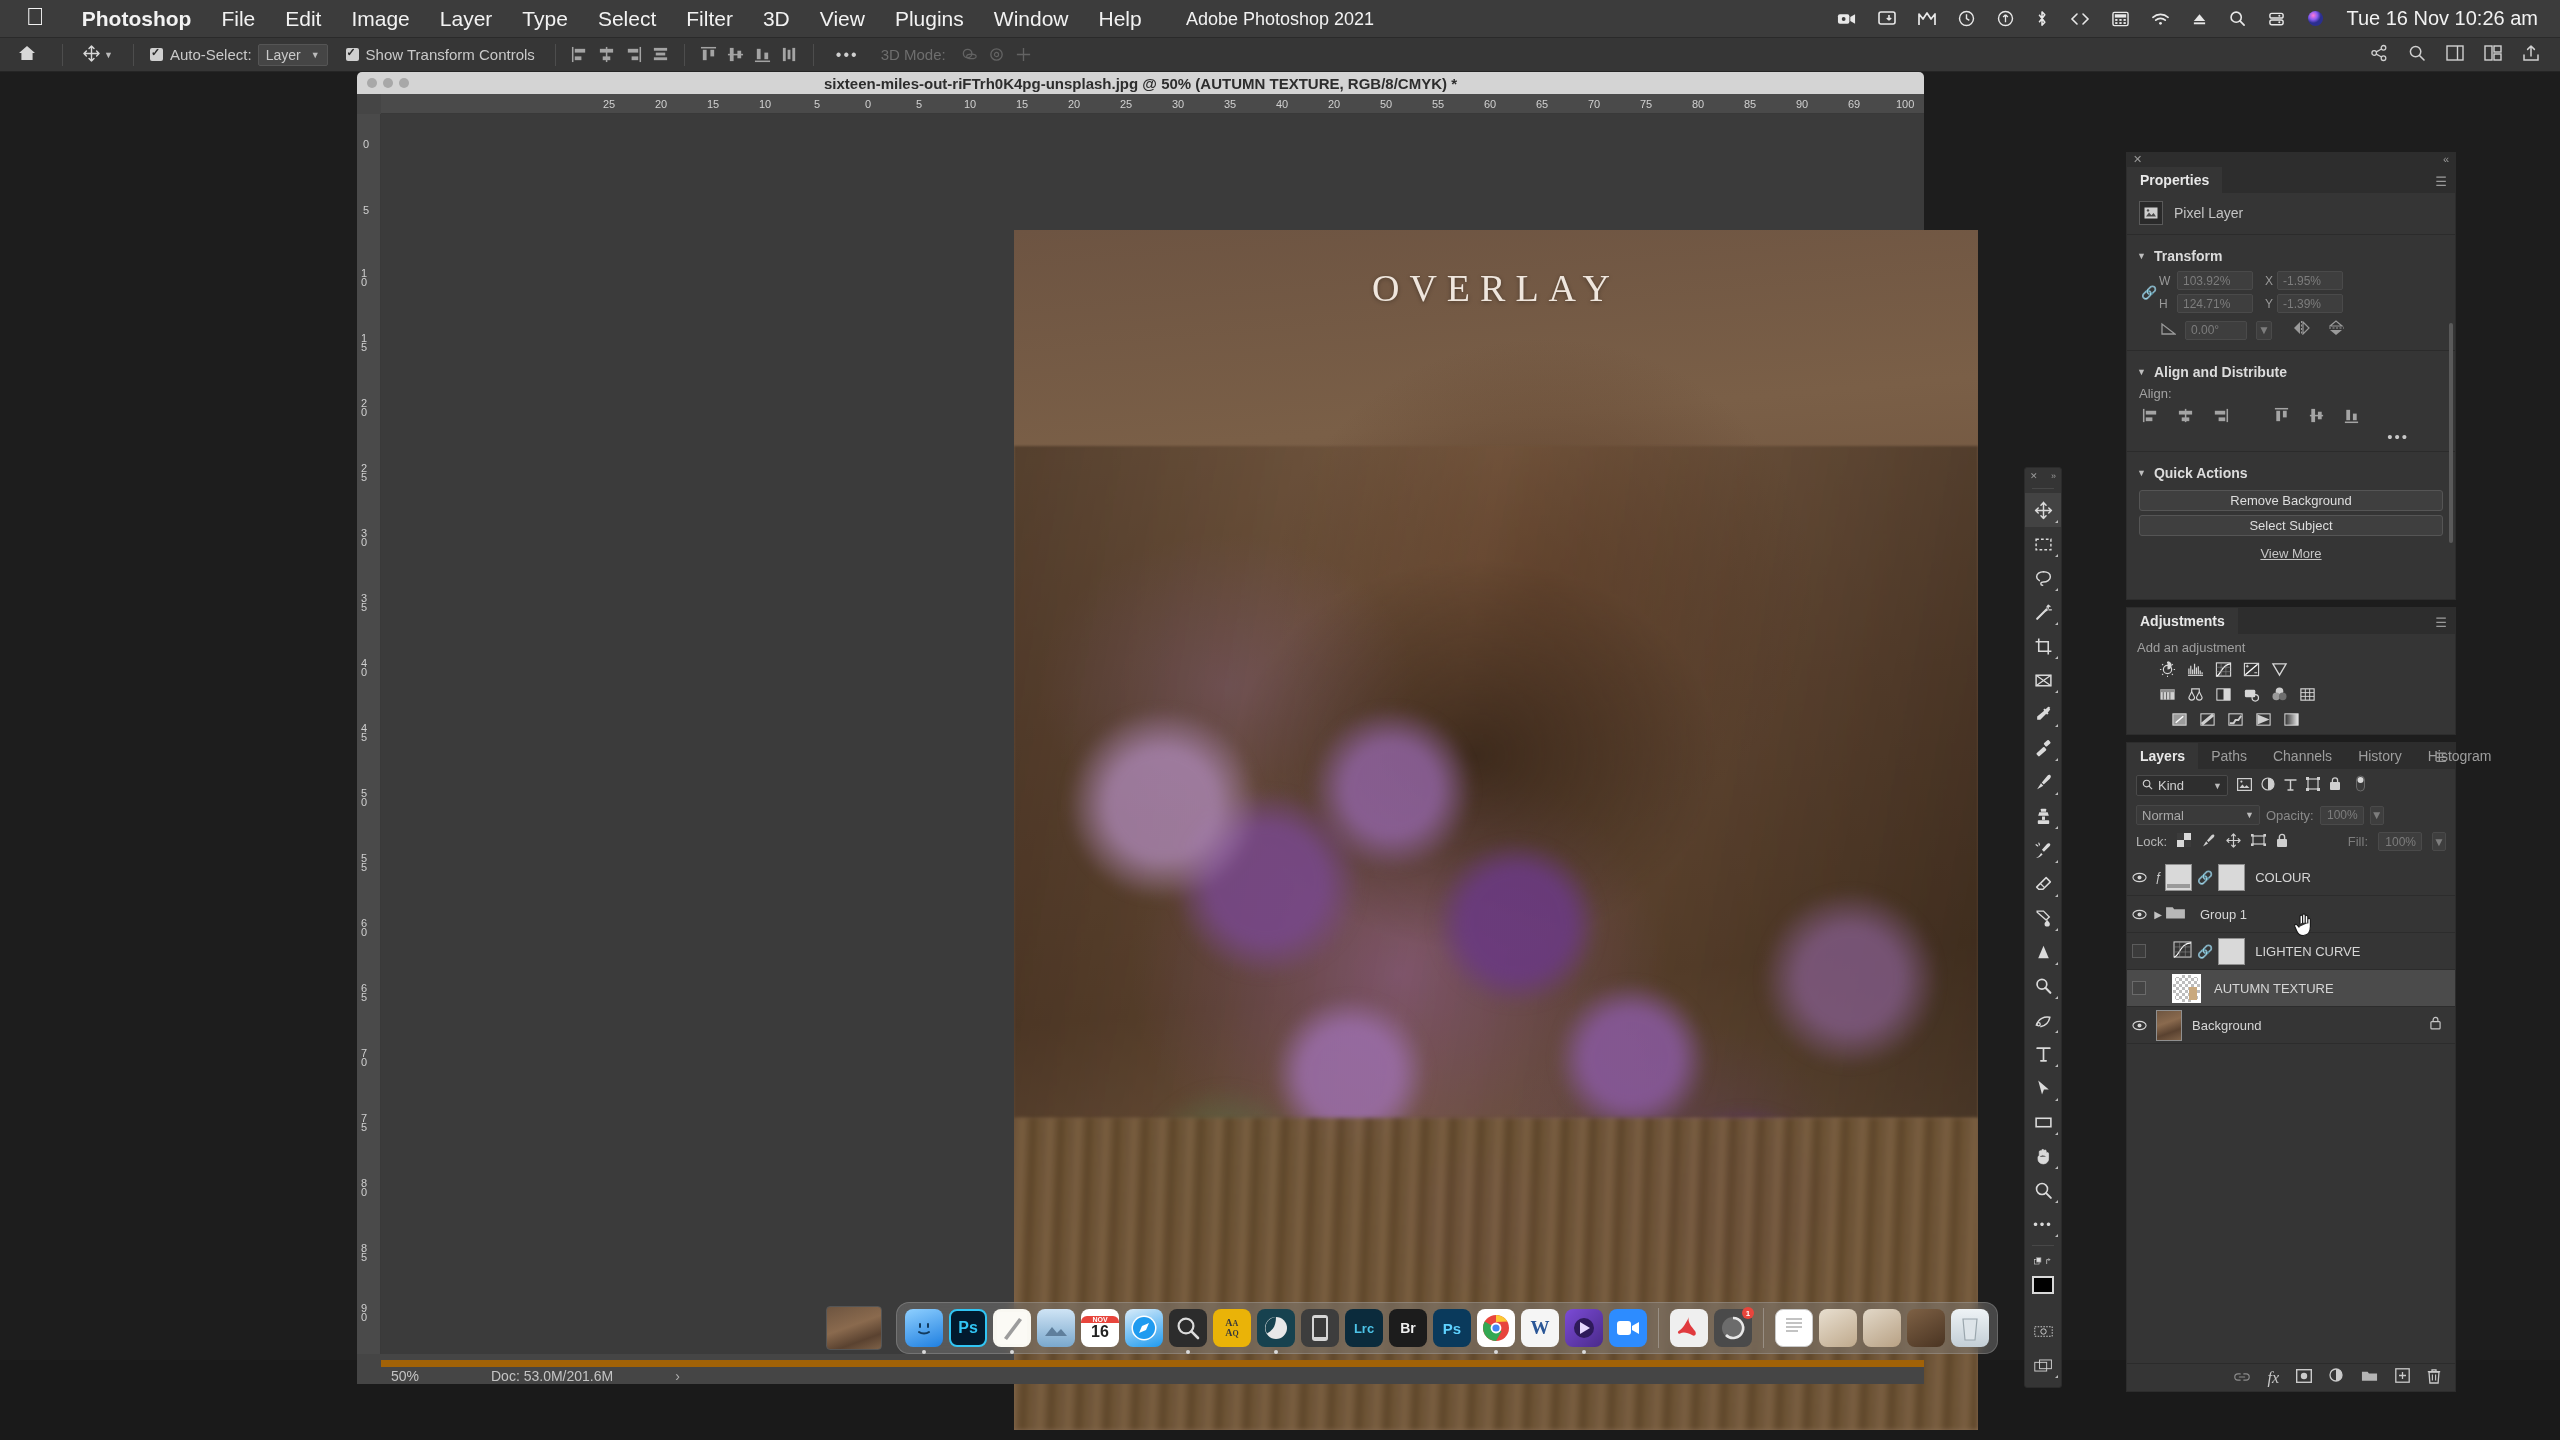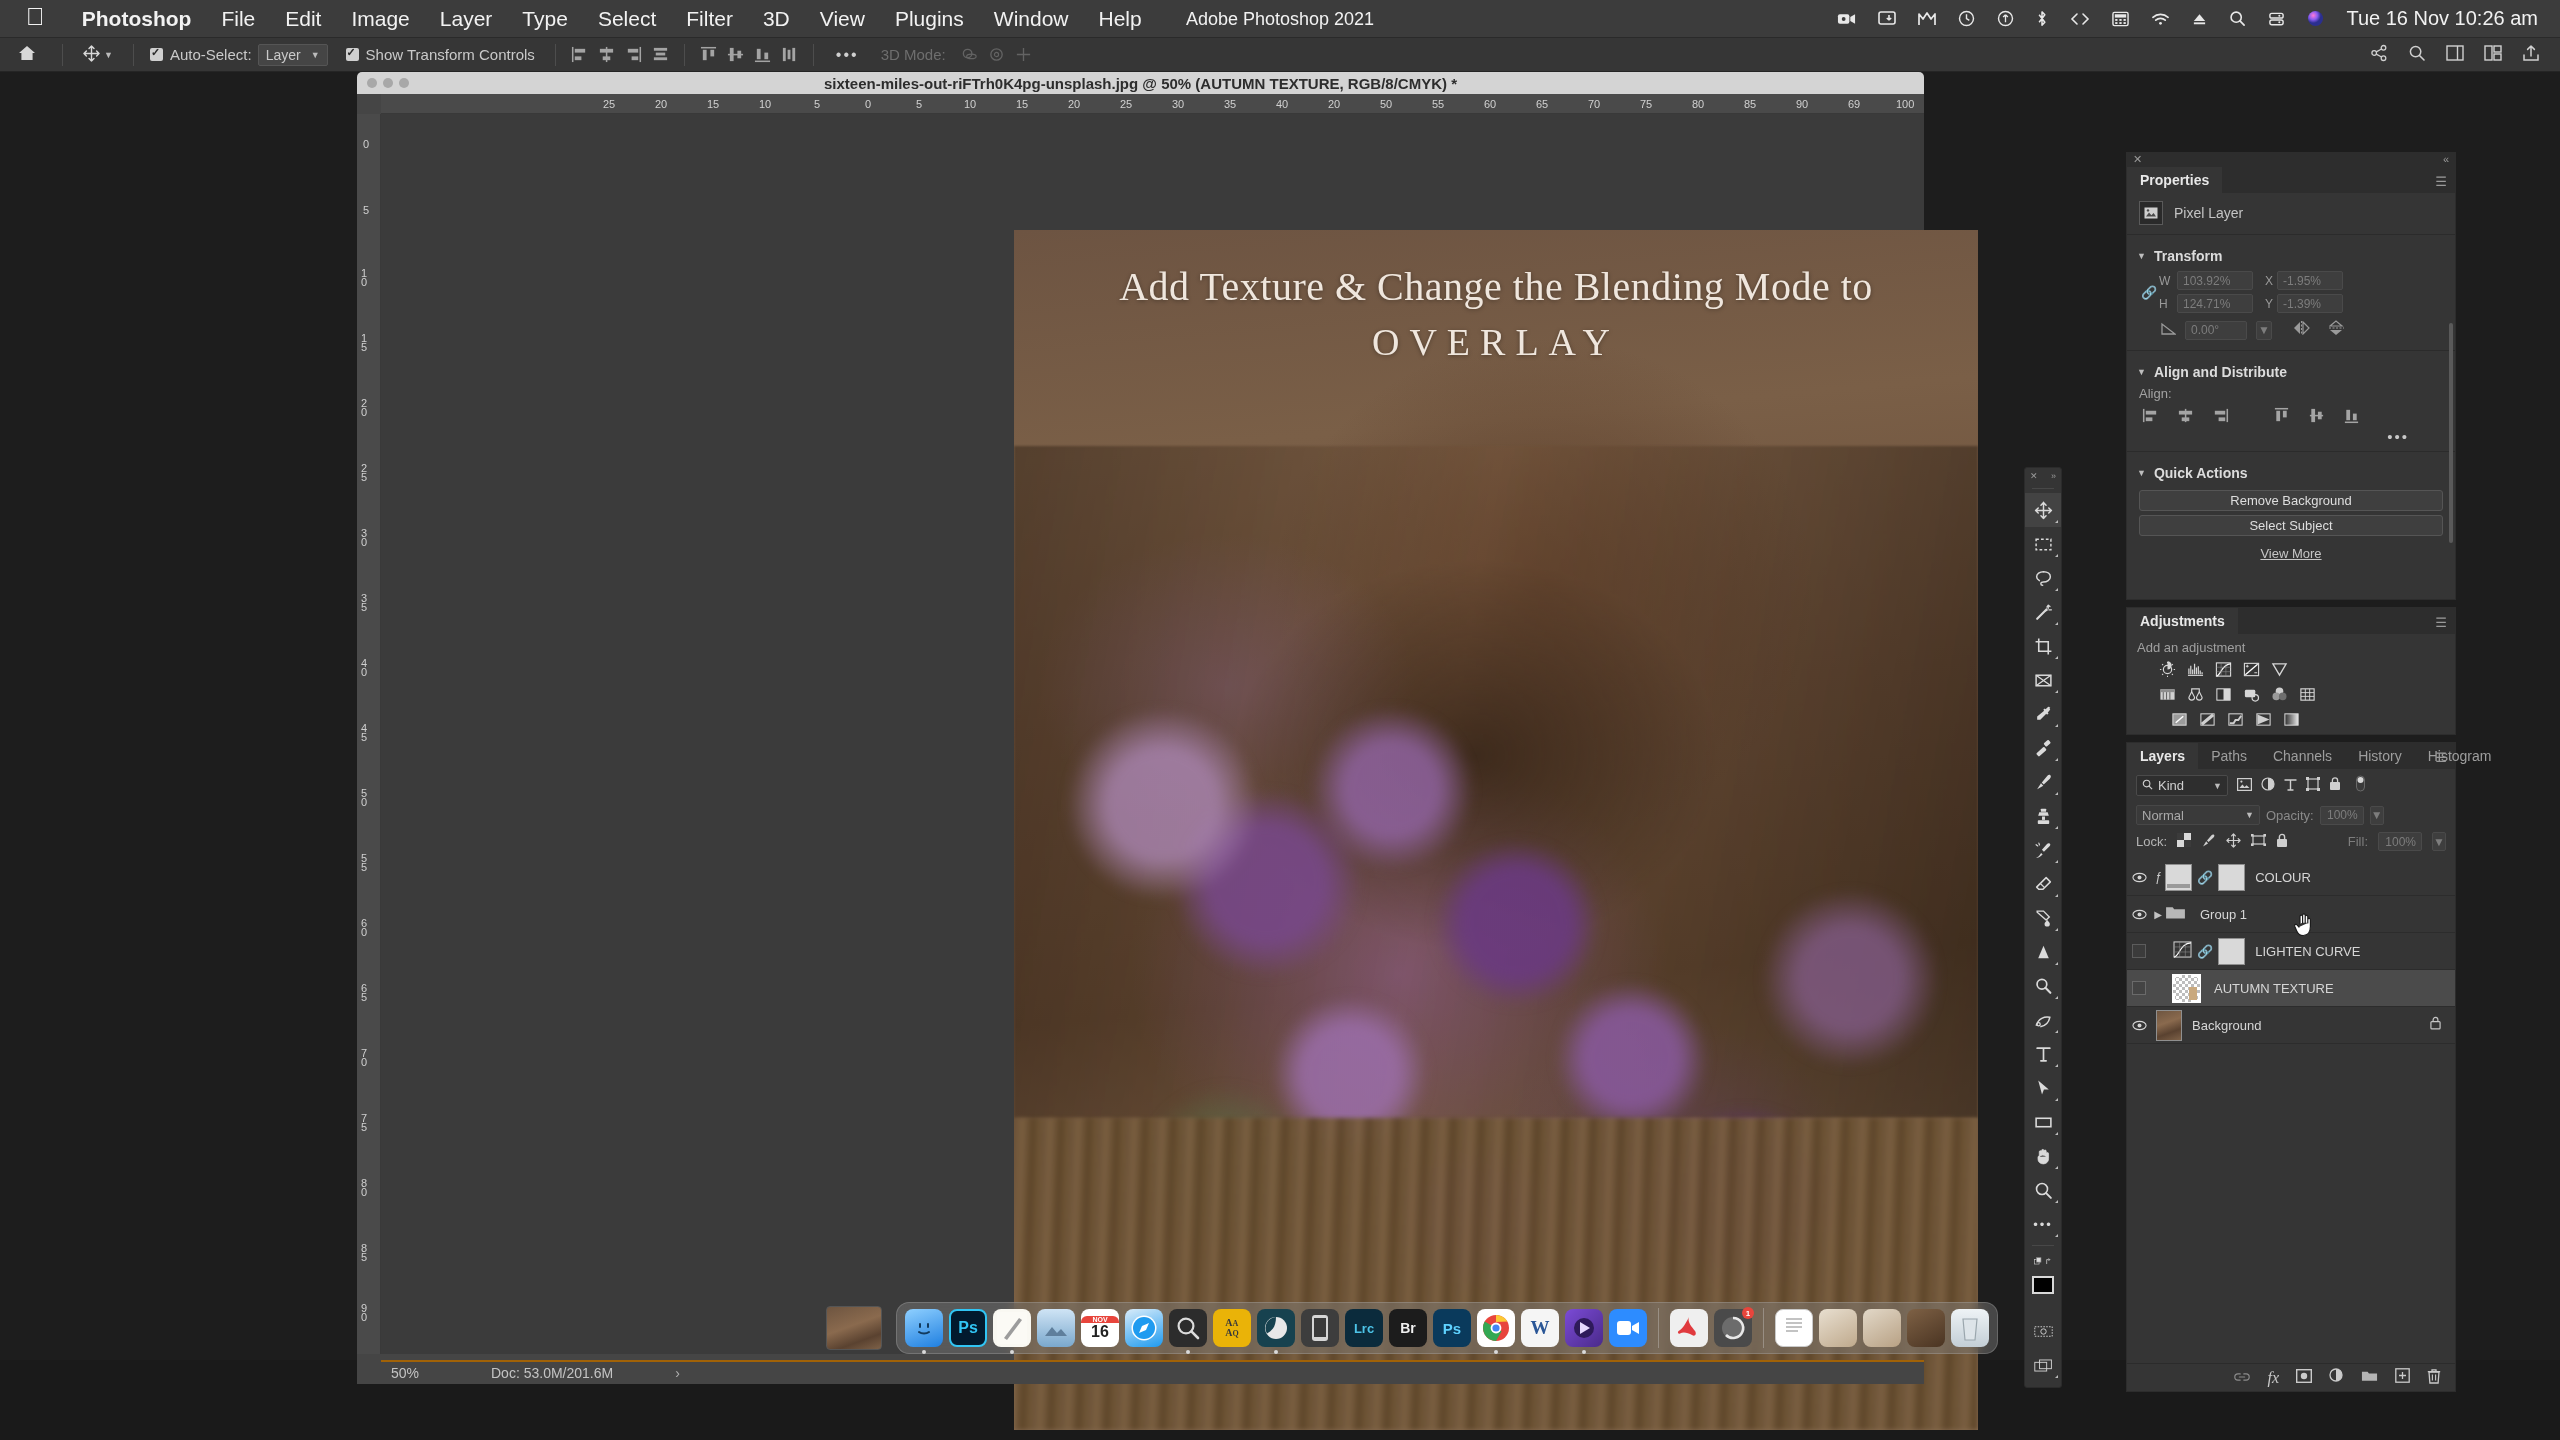--- a/index.html
+++ b/index.html
@@ -93,21 +93,21 @@
     position:absolute; left:0; bottom:0; width:100%; height:26%;
     background: repeating-linear-gradient(92deg, #6a5136 0px, #7b6041 9px, #5d4529 19px, #715737 28px);
     filter: blur(2px); opacity:.95;
   }
   #phototext { position:absolute; left:0; top:2.5%; width:100%; text-align:center; color:#efe6dd;
     font-family:"Liberation Serif", serif; text-shadow:0 1px 4px rgba(0,0,0,.35); }
   #phototext .l1 { font-size:40px; letter-spacing:.5px; font-weight:400; line-height:1.35;}
   #phototext .l2 { font-size:38px; letter-spacing:10px; line-height:1.5; }
 
   #statusbar { position:absolute; left:24px; bottom:0px; width:1543px; height:24px; background:#454545;
-    display:flex; align-items:center; color:#c4c4c4; font-size:14px; border-top:2px solid #a16207;}
+    display:flex; align-items:center; color:#c4c4c4; font-size:14px; border-top:7px solid #a16207;}
   #statusbar .zoomfield { width:68px; padding-left:10px; }
   #statusbar .docinfo { padding-left:42px; }
   #statusbar .arrow { padding-left:62px; color:#b0b0b0; }
 
   
   #toolbar { position:absolute; left:2024px; top:395px; width:38px; background:#353535;
     border:1px solid #2b2b2b; border-radius:3px; padding-bottom:5px; }
   #toolbar .tb-head { height:16px; display:flex; align-items:center; justify-content:space-between; padding:0 5px;
     color:#9a9a9a; font-size:9px;}
   .tool { height:34px; display:flex; align-items:center; justify-content:center; position:relative; }
@@ -461,21 +461,20 @@
         <span class="rtick" style="left:4px;top:1065px;line-height:.85">8<br>0</span>
         <span class="rtick" style="left:4px;top:1130px;line-height:.85">8<br>5</span>
         <span class="rtick" style="left:4px;top:1190px;line-height:.85">9<br>0</span>
       </div>
       <div id="canvasarea">
         <div id="photo">
           <div class="book"></div>
           <div class="flowers"></div>
           <div class="wood"></div>
           <div id="phototext">
-            <div class="l1">Add Texture &amp; Change the Blending Mode to</div>
             <div class="l2">OVERLAY</div>
           </div>
         </div>
       </div>
       <div id="statusbar">
         <span class="zoomfield">50%</span>
         <span class="docinfo">Doc: 53.0M/201.6M</span>
         <span class="arrow">›</span>
       </div>
     </div>

